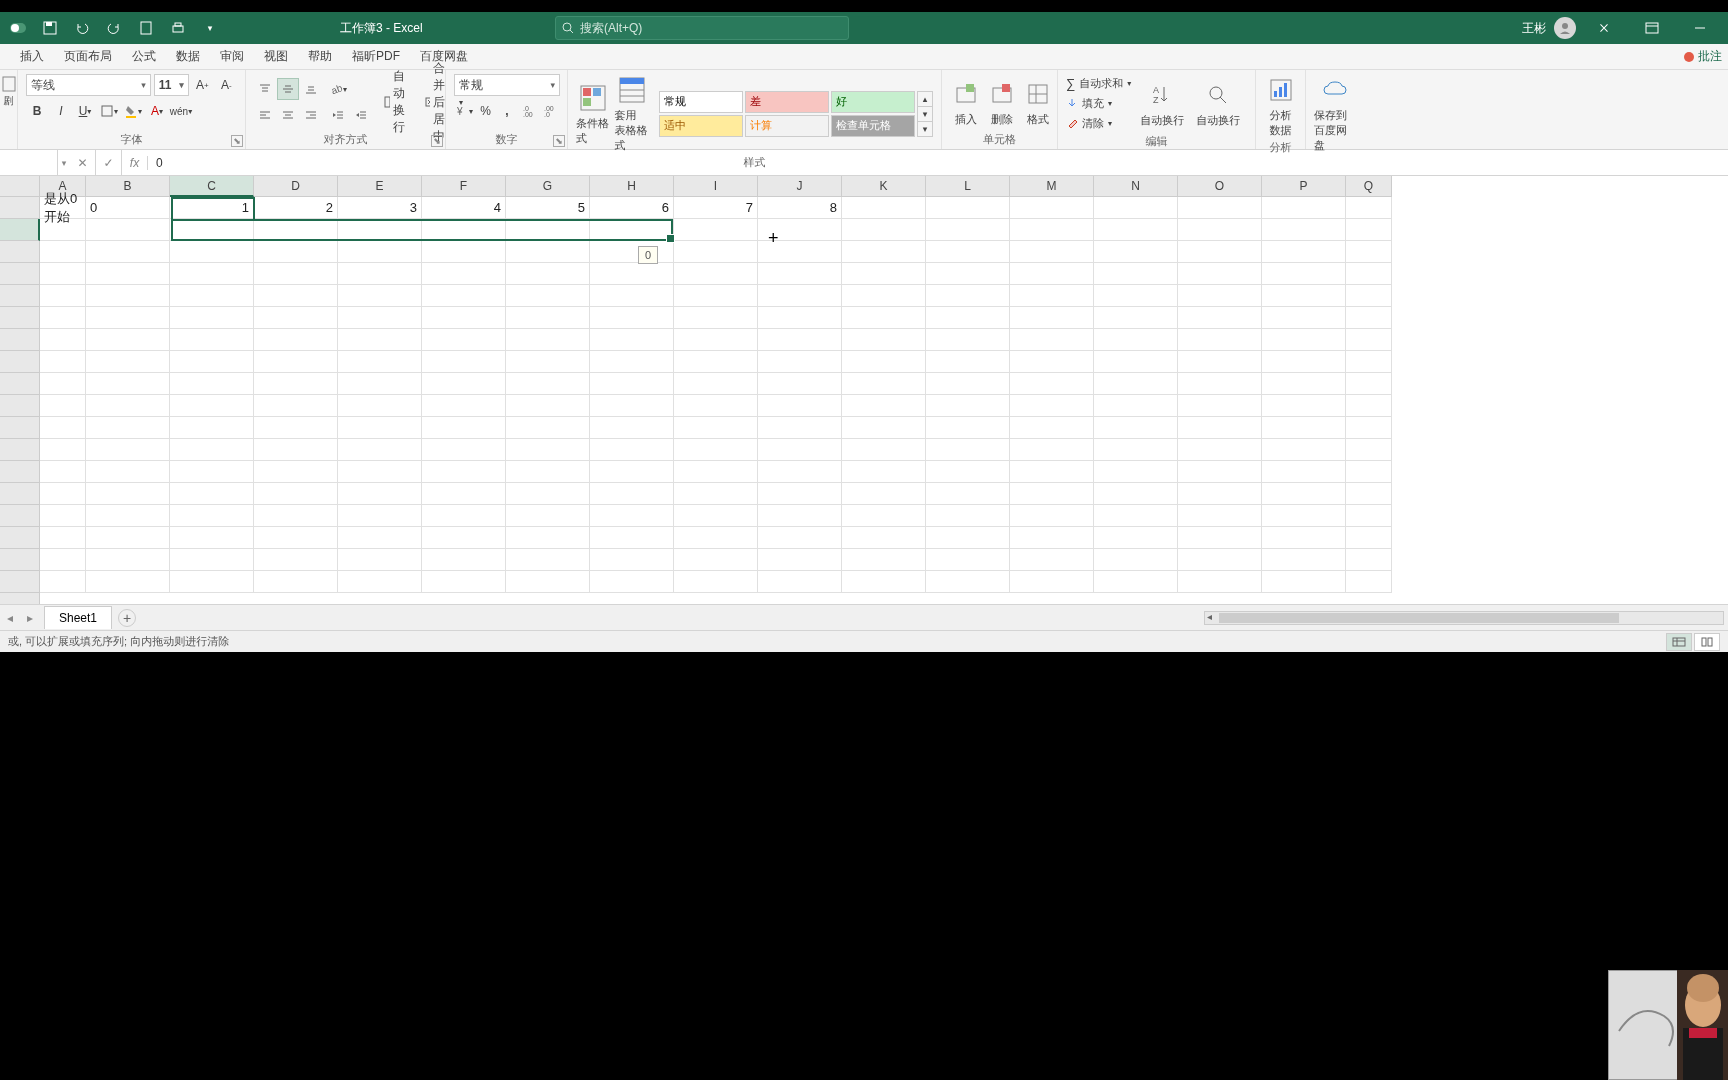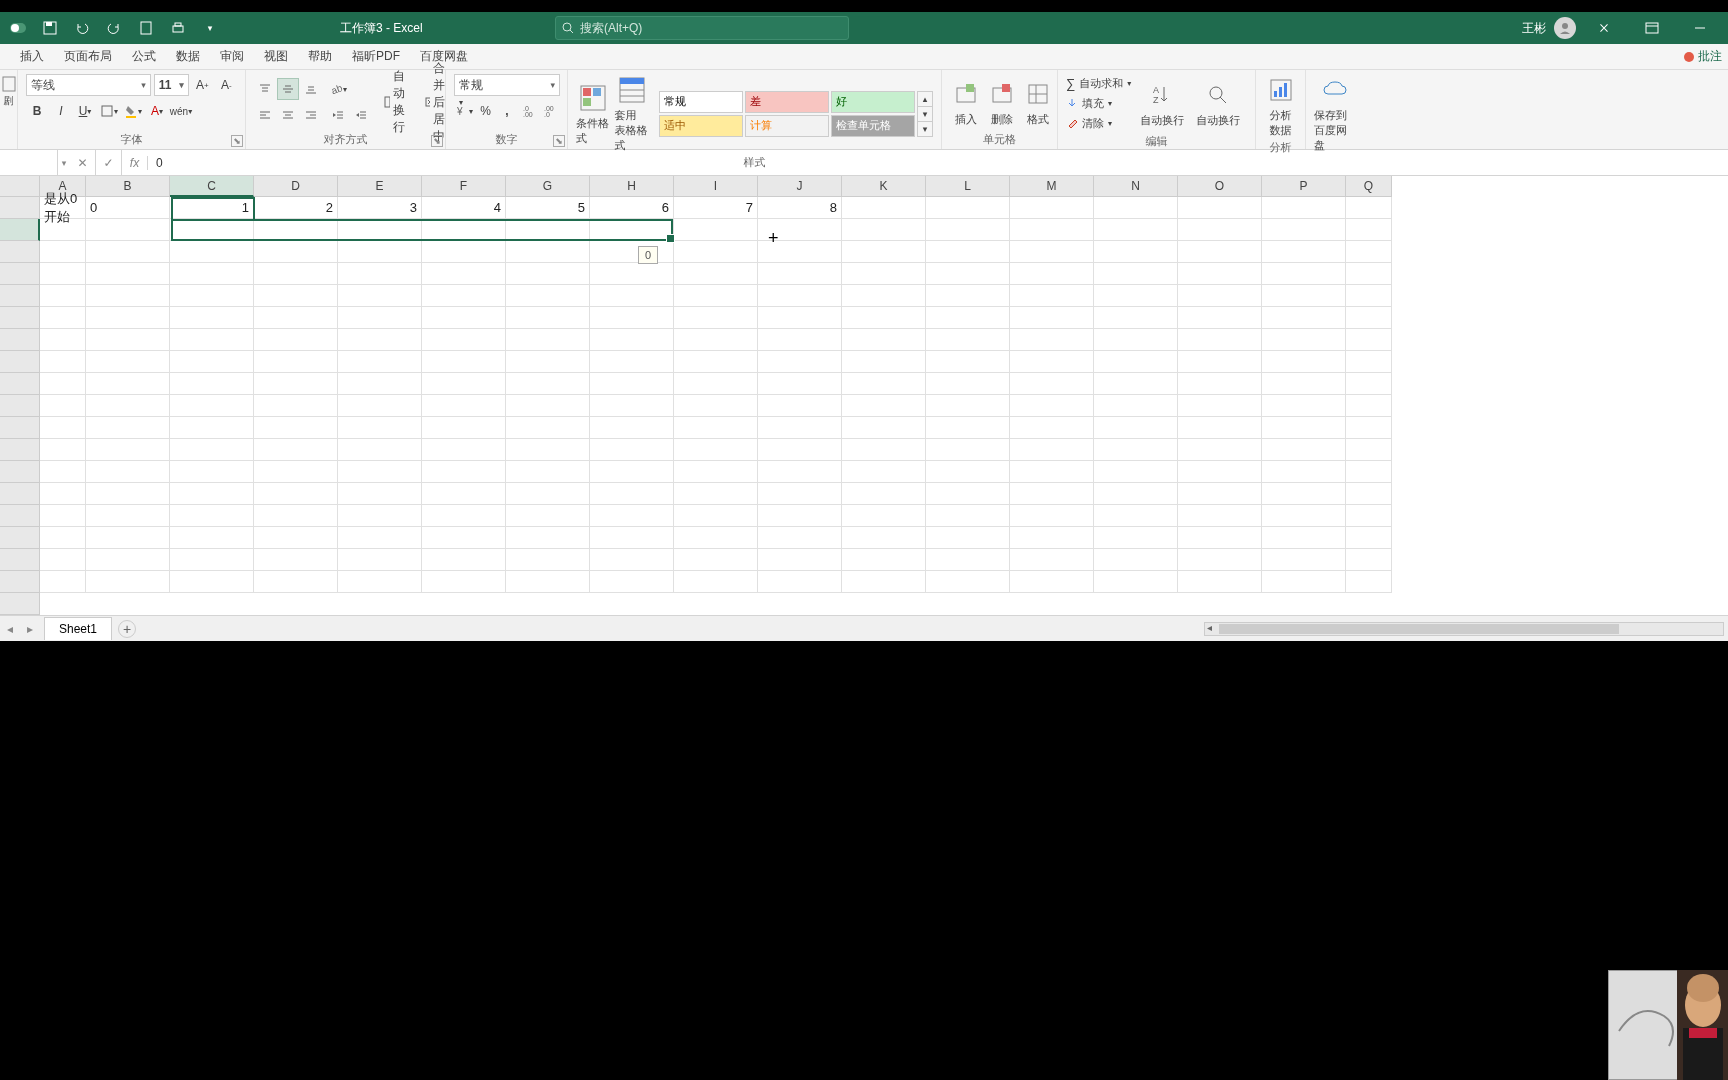--- a/index.html
+++ b/index.html
@@ -959,20 +959,38 @@
 <div class="sheettabs">
   <div class="nav">
         <span>◂</span>
         <span>▸</span>
       </div>
   <div class="stab">Sheet1</div>
   <div class="add">+</div>
   <div class="hscroll"></div>
 </div>
 
+<div class="status">
+  <span>或,  可以扩展或填充序列;  向内拖动则进行清除</span>
+  <div class="right">
+    <div class="viewbtn active">
+          <svg width="14" height="10">
+            <rect x="1" y="1" width="12" height="8" fill="none" stroke="#666"></rect>
+            <line x1="1" y1="4" x2="13" y2="4" stroke="#666"></line>
+            <line x1="5" y1="1" x2="5" y2="9" stroke="#666"></line>
+          </svg>
+        </div>
+    <div class="viewbtn">
+          <svg width="14" height="10">
+            <rect x="2" y="1" width="4" height="8" fill="none" stroke="#666"></rect>
+            <rect x="8" y="1" width="4" height="8" fill="none" stroke="#666"></rect>
+          </svg>
+        </div>
+  </div>
+</div>
 
 <div class="bottom-black">
   <div class="cam">
     <svg width="120" height="110">
           <path d="M10 60 Q30 30 55 45 Q70 55 60 75" fill="none" stroke="#888" stroke-width="2"></path>
         </svg>
   </div>
   <div class="cam2">
     <svg width="52" height="110">
           <ellipse cx="26" cy="35" rx="18" ry="22" fill="#d9a77a"></ellipse>

